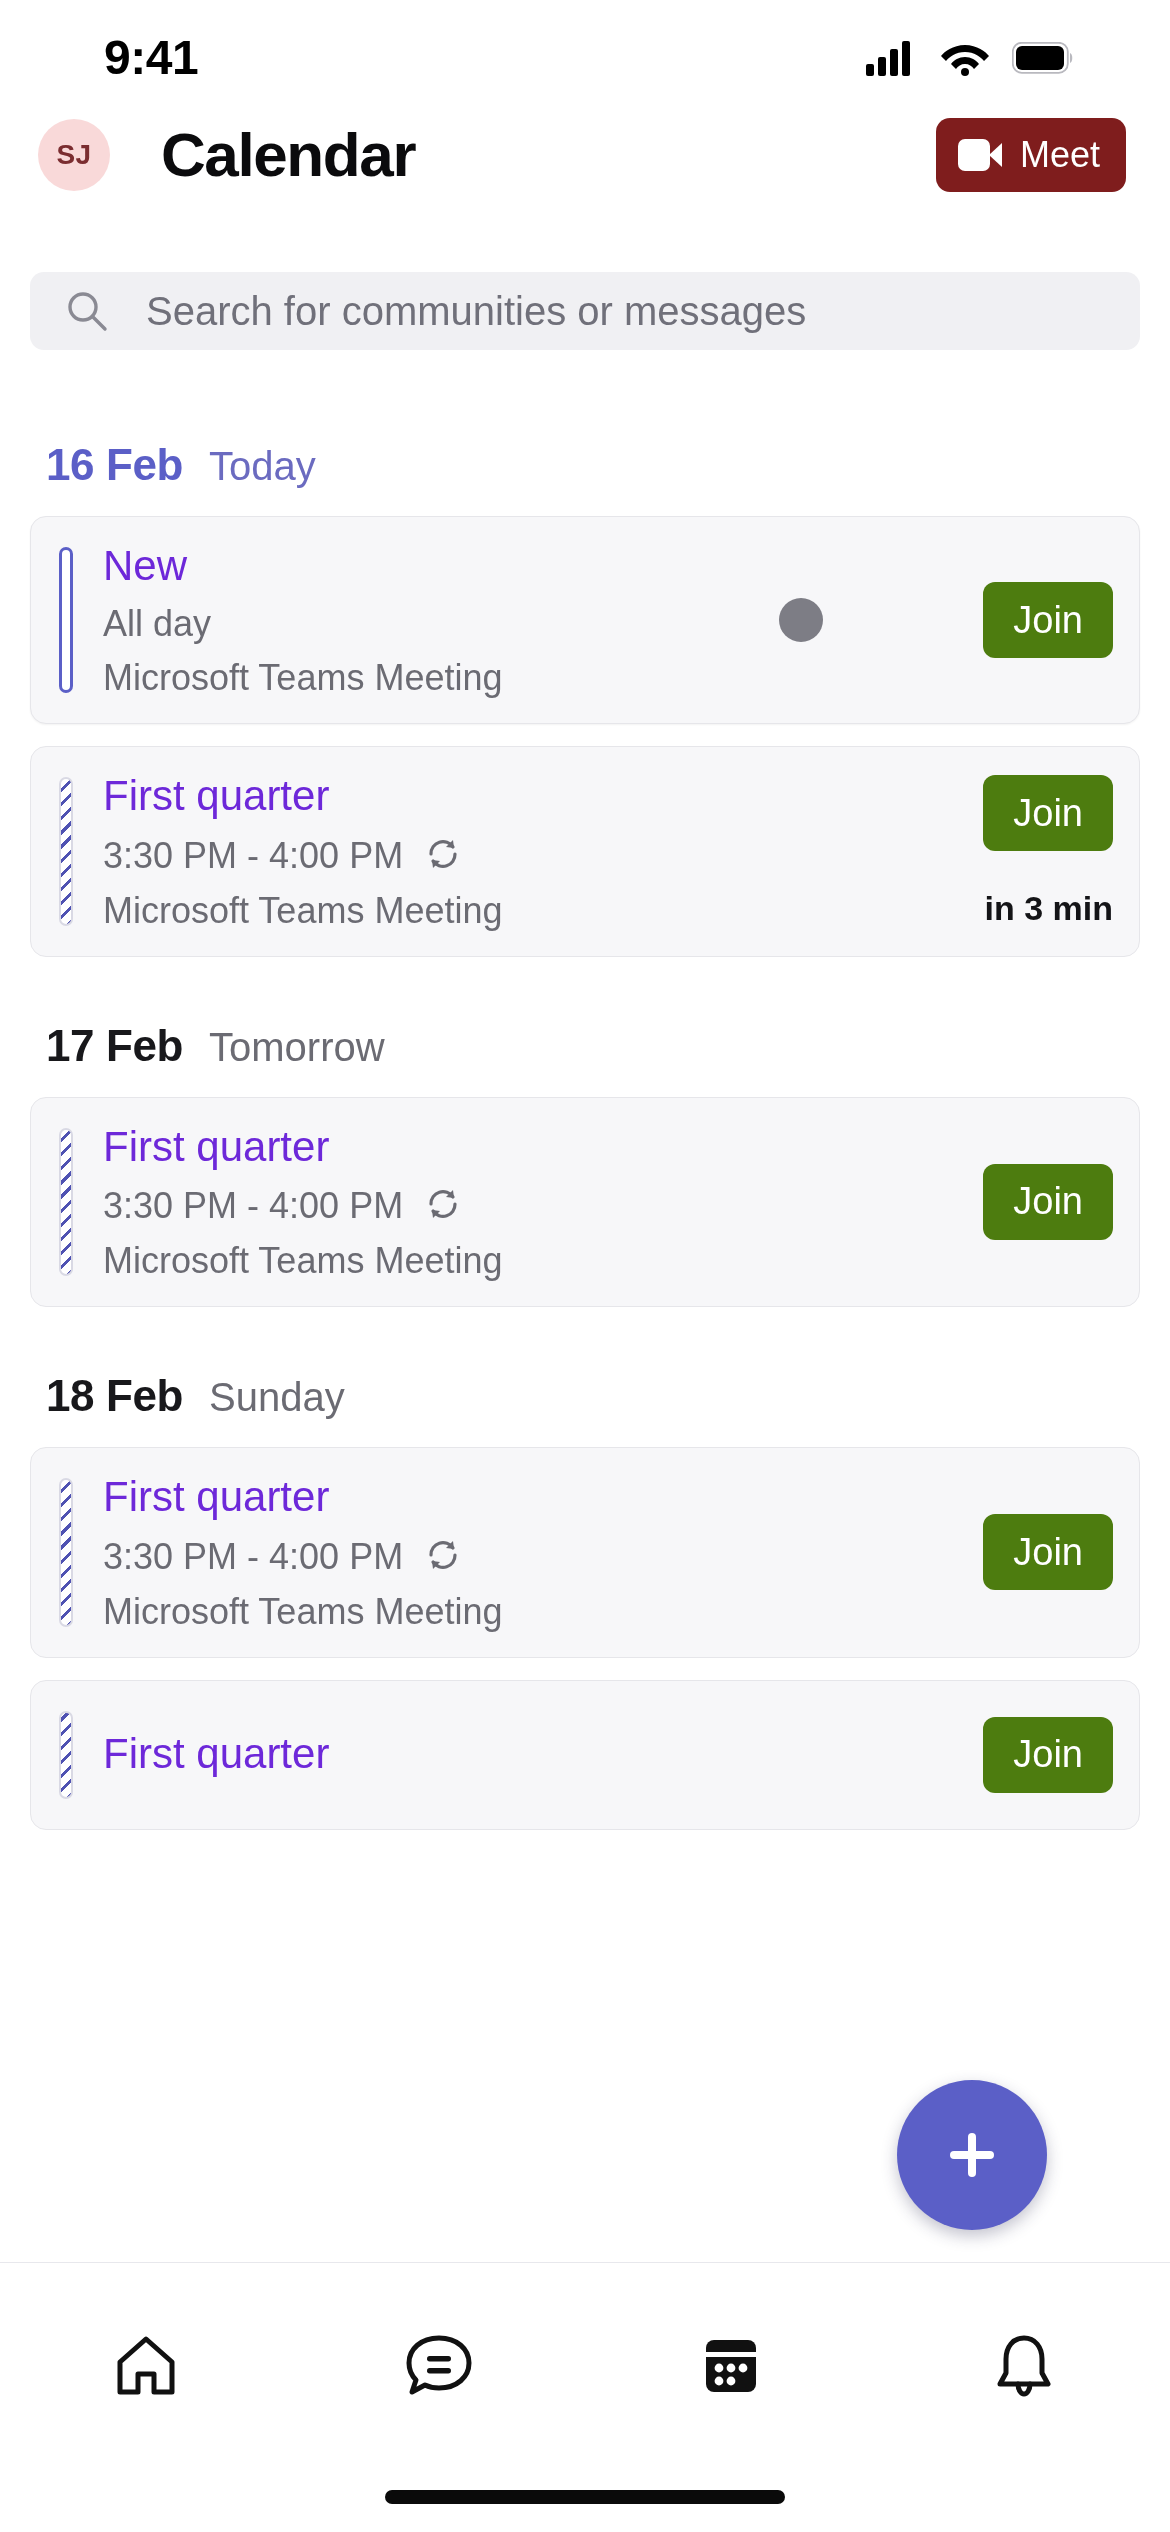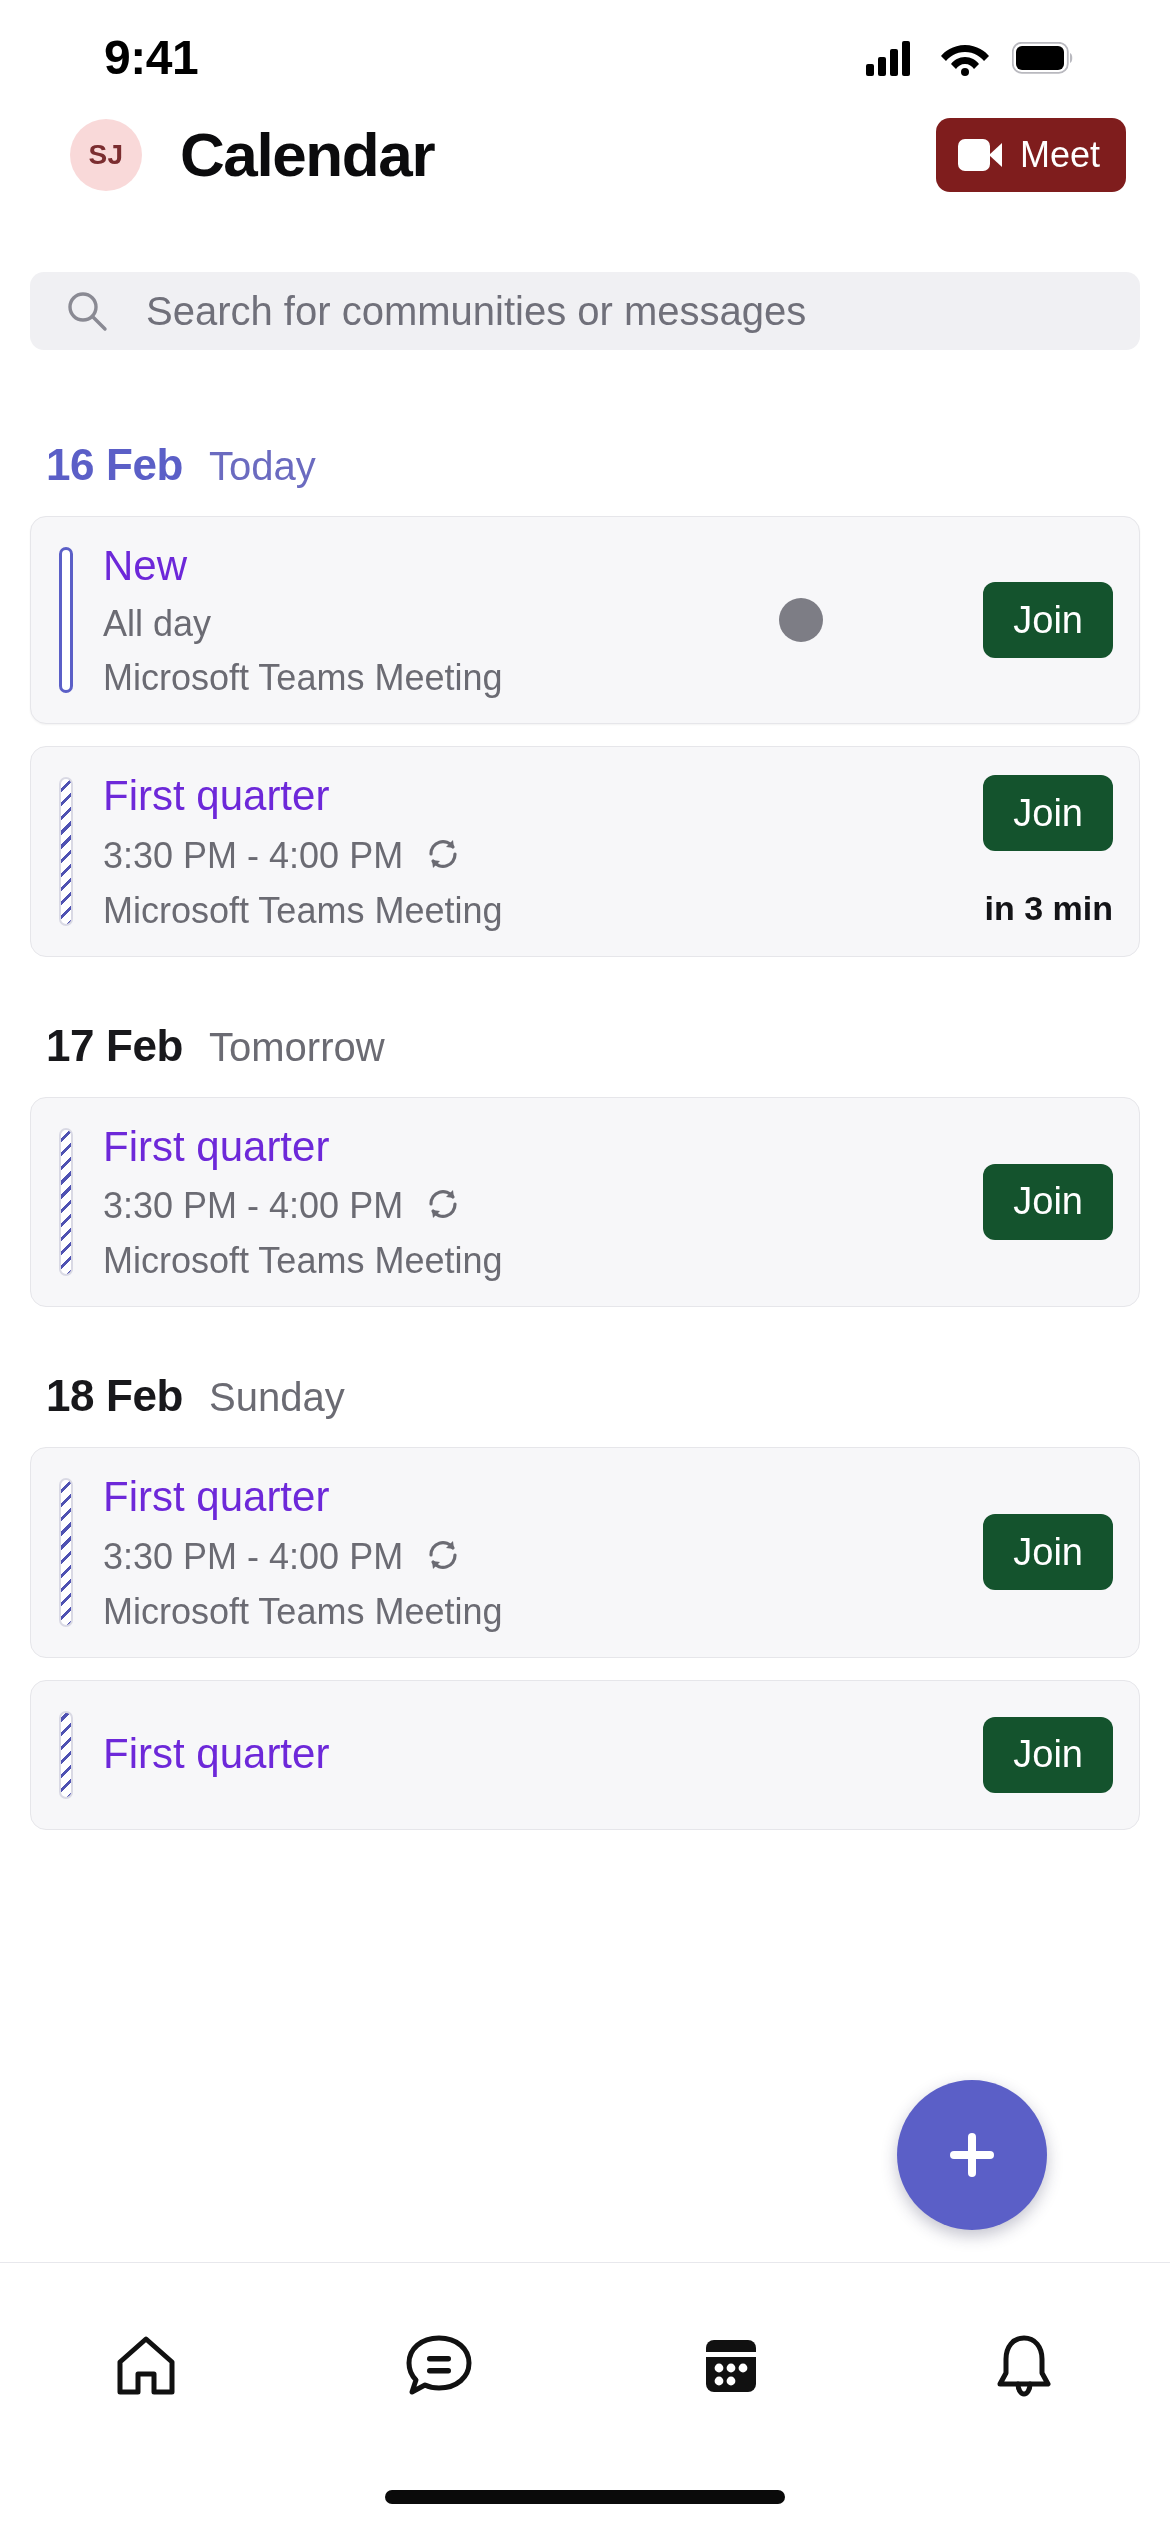--- a/index.html
+++ b/index.html
@@ -17,21 +17,21 @@
     position:absolute; top:2px; left:0; width:1170px; height:100px;
     display:flex; align-items:center; justify-content:space-between;
     padding:0 96px 0 104px;
   }
   .status-time { font-size:48px; font-weight:700; color:#000; letter-spacing:-0.5px; margin-top:10px;}
   .status-right { display:flex; align-items:center; gap:22px; margin-top:12px; }
 
   
   .header {
     position:absolute; top:100px; left:0; width:1170px; height:110px;
-    display:flex; align-items:center; padding:0 44px 0 70px;
+    display:flex; align-items:center; padding:0 44px 0 38px;gap:13px;
   }
   .avatar {
     width:72px; height:72px; border-radius:50%;
     background:#F9D9D9; color:#7B2D30;
     display:flex; align-items:center; justify-content:center;
     font-size:28px; font-weight:600; letter-spacing:0.5px;
     flex:0 0 auto;
   }
   .page-title {
     font-size:62px; font-weight:800; color:#0b0b0d;
@@ -88,21 +88,21 @@
   .card-body { flex:1 1 auto; padding-left:30px; display:flex; flex-direction:column; justify-content:center; min-width:0; }
   .ev-title { font-size:42px; color:#6d28d9; font-weight:400; line-height:1.2; }
   .ev-time-row { display:flex; align-items:center; margin-top:12px; }
   .ev-time { font-size:36px; color:#6b6b73; }
   .recur-ico { margin-left:20px; flex:0 0 auto; }
   .ev-sub { font-size:36px; color:#6b6b73; margin-top:12px; }
 
   .card-right { flex:0 0 auto; display:flex; flex-direction:column; align-items:flex-end; justify-content:center; padding-left:20px; }
   .card.has-soon .card-right { justify-content:flex-start; padding-top:4px; }
   .join-btn {
-    background:#14532d; color:#fff; border:none; border-radius:12px;
+    background:#4d7c0f; color:#fff; border:none; border-radius:12px;
     height:76px; padding:0 30px; font-size:38px; font-weight:400;
   }
   .soon { font-size:34px; font-weight:700; color:#141417; margin-top:38px; }
 
   .status-dot { width:44px; height:44px; border-radius:50%; background:#7D7D85; align-self:center; margin-right:140px; }
   .card-mid { flex:0 0 auto; display:flex; align-items:center; }
 
   
   .fab {
     position:absolute; left:897px; top:2080px; width:150px; height:150px;

